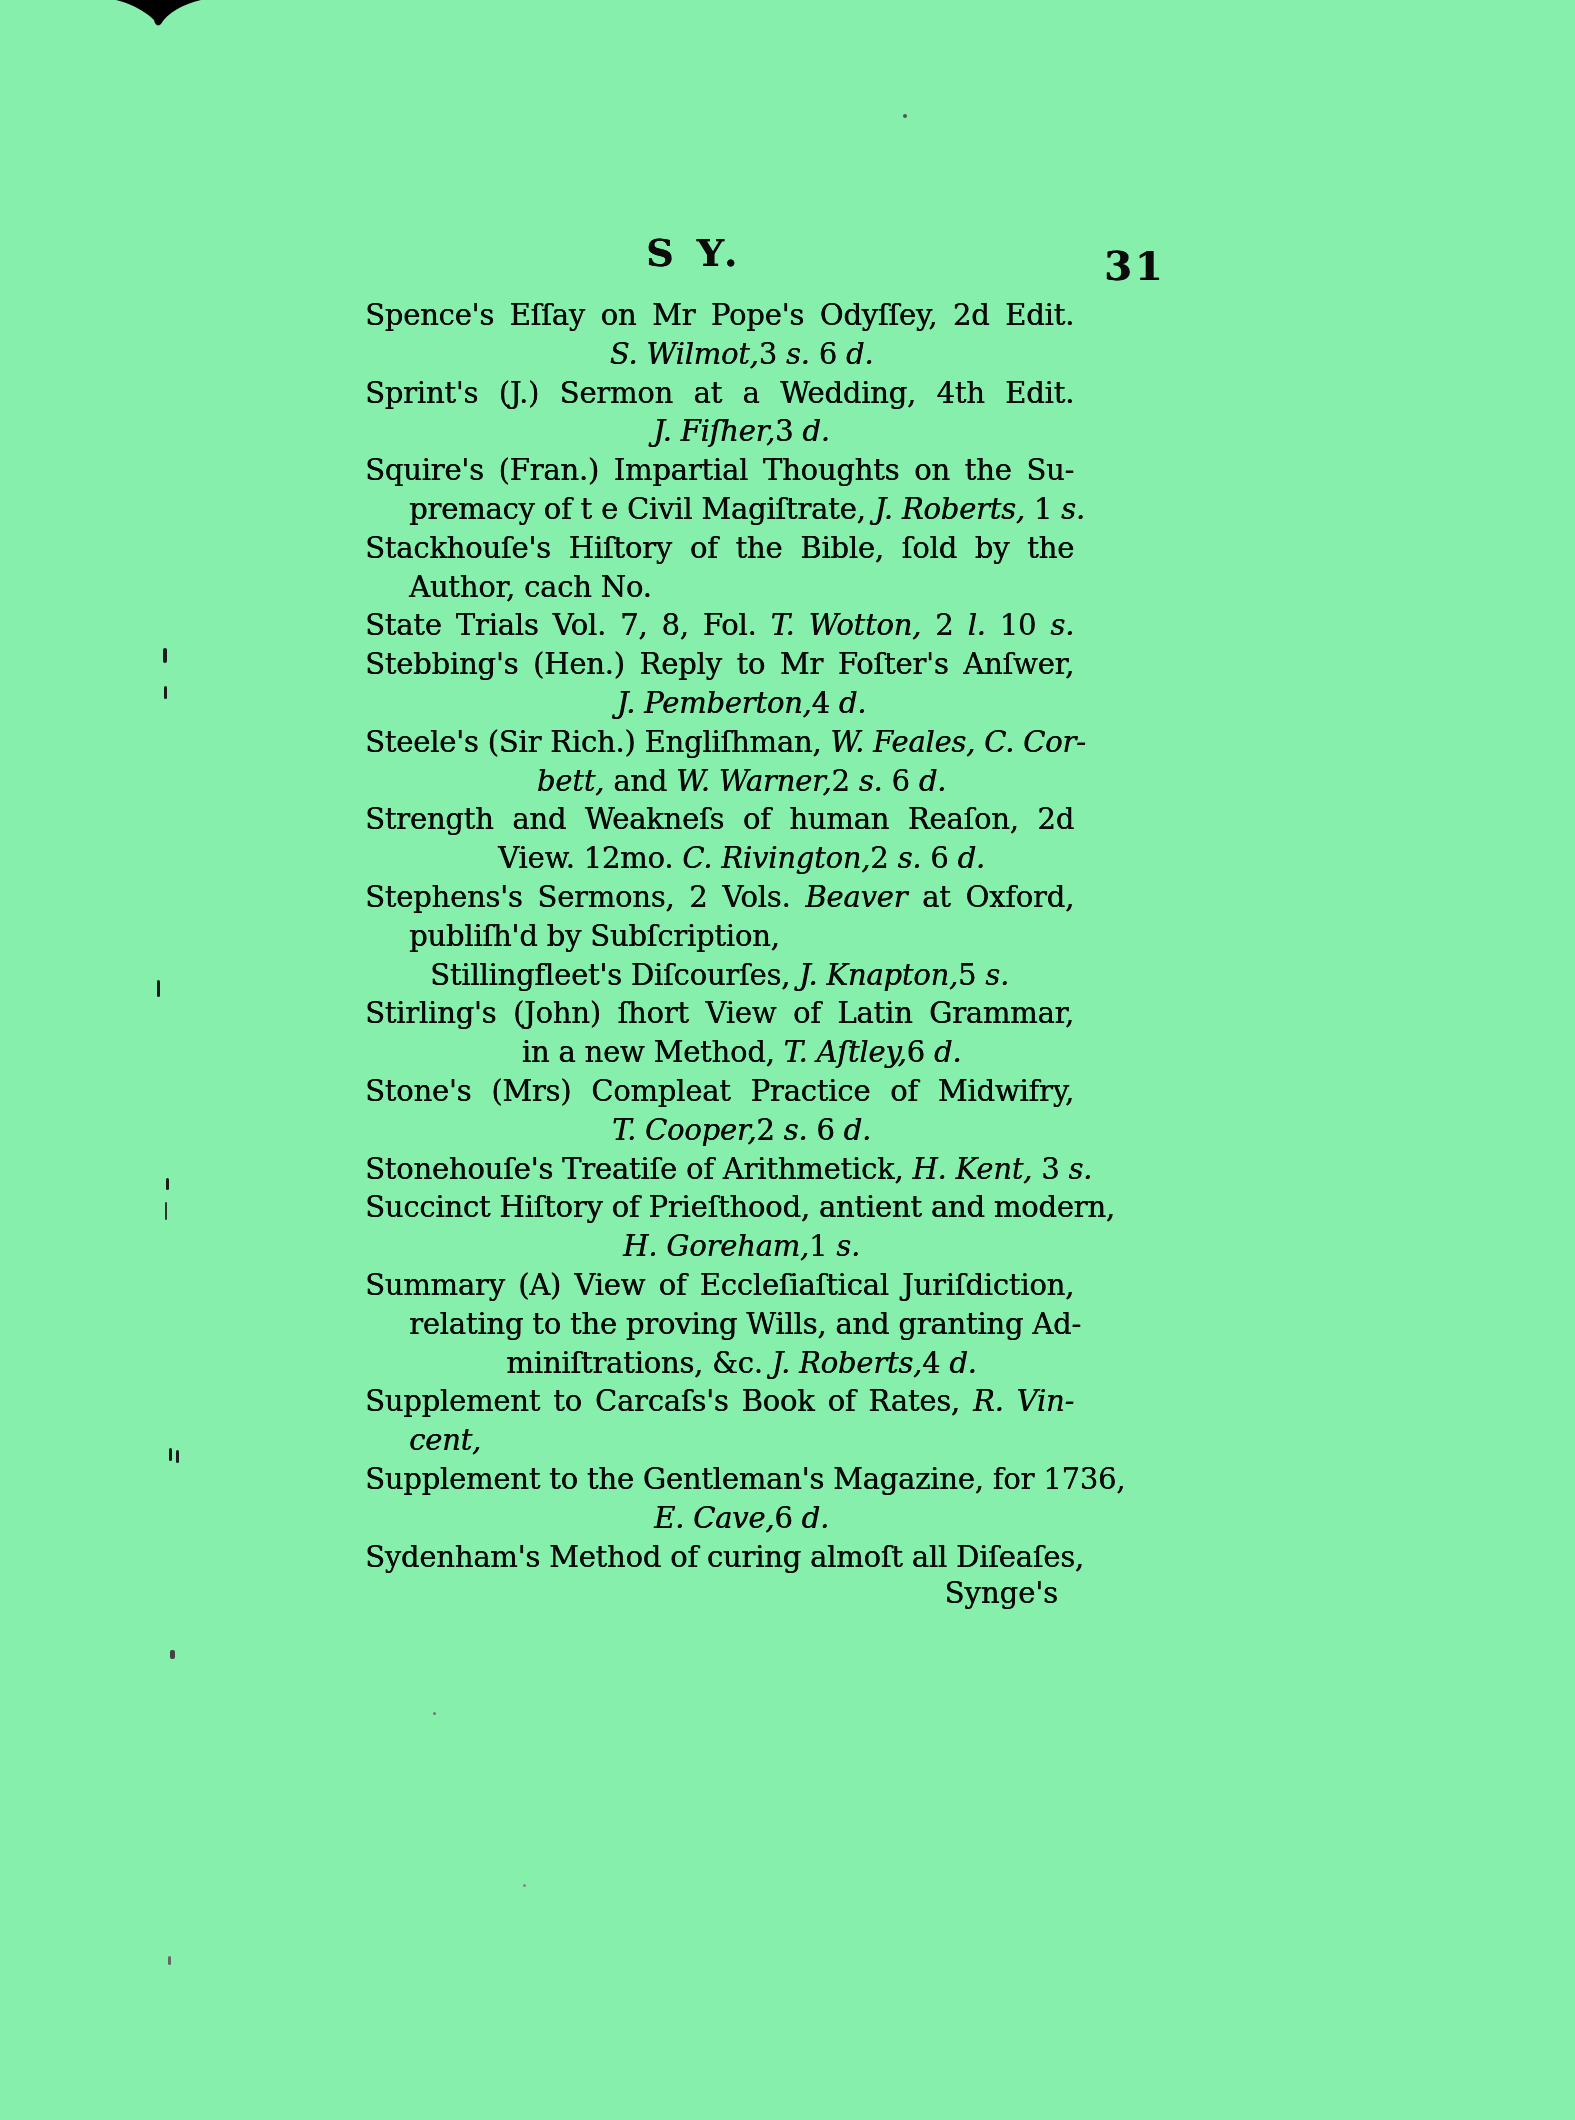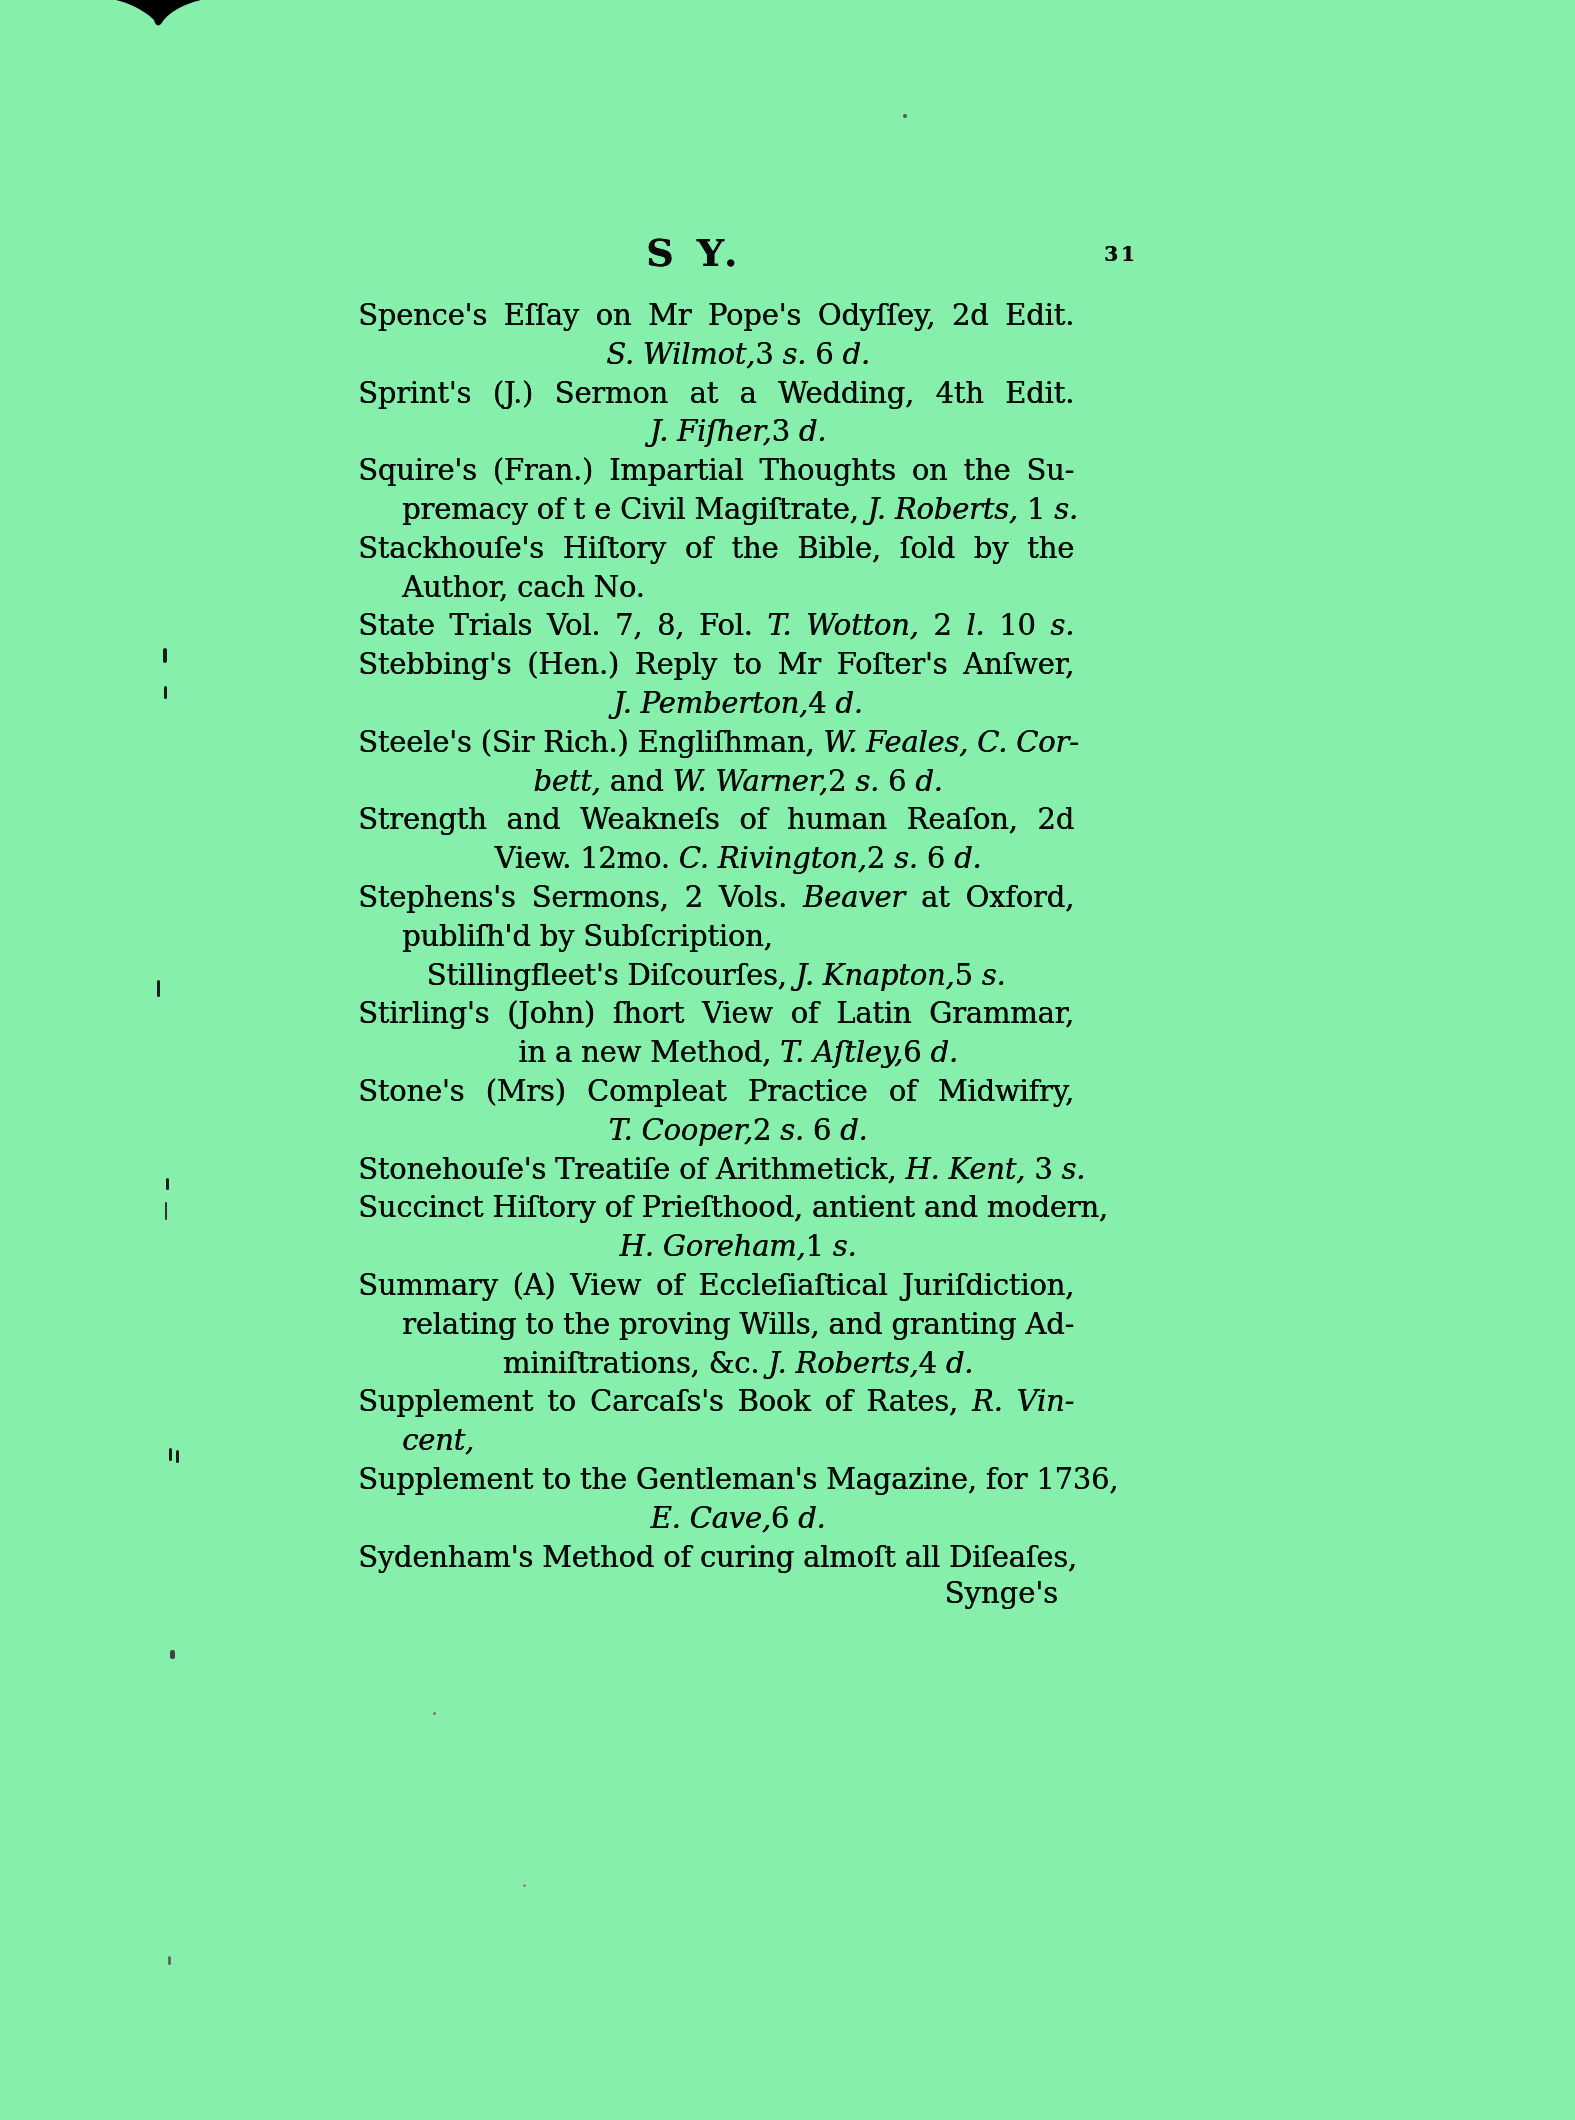--- a/index.html
+++ b/index.html
@@ -12,31 +12,31 @@
     overflow:hidden;
   }
   
   .running-head {
     position:absolute; left:646px; top:230px;
     font-size:38px; font-weight:bold; letter-spacing:5px;
     text-shadow:0.4px 0 #000;
   }
   .page-number {
     position:absolute; left:1104px; top:242px;
-    font-size:20px; font-weight:bold; letter-spacing:3px;
+    font-size:40px; font-weight:bold; letter-spacing:3px;
     text-shadow:0.4px 0 #000;
     text-align:center;
   }
   
   .text-block {
     position:absolute; left:358px; top:296px; width:716px;
     font-size:29px; line-height:38.8px; letter-spacing:-0.2px;
     text-shadow:0.4px 0 #000;
   }
-  .line { height:38.8px; white-space:nowrap; }
+  .line { height:38.8px; white-space:nowrap;margin-left:7px; }
   .line.just { text-align:justify; text-align-last:justify; }
   .line.flex { display:flex; justify-content:center; }
   .line.ind { padding-left:44px; }
   .line i { font-style:italic; }
   .price { white-space:nowrap; }
   .catchword {
     position:absolute; left:358px; top:1576px; width:700px;
     text-align:right; font-size:29px; text-shadow:0.4px 0 #000;
   }
   

